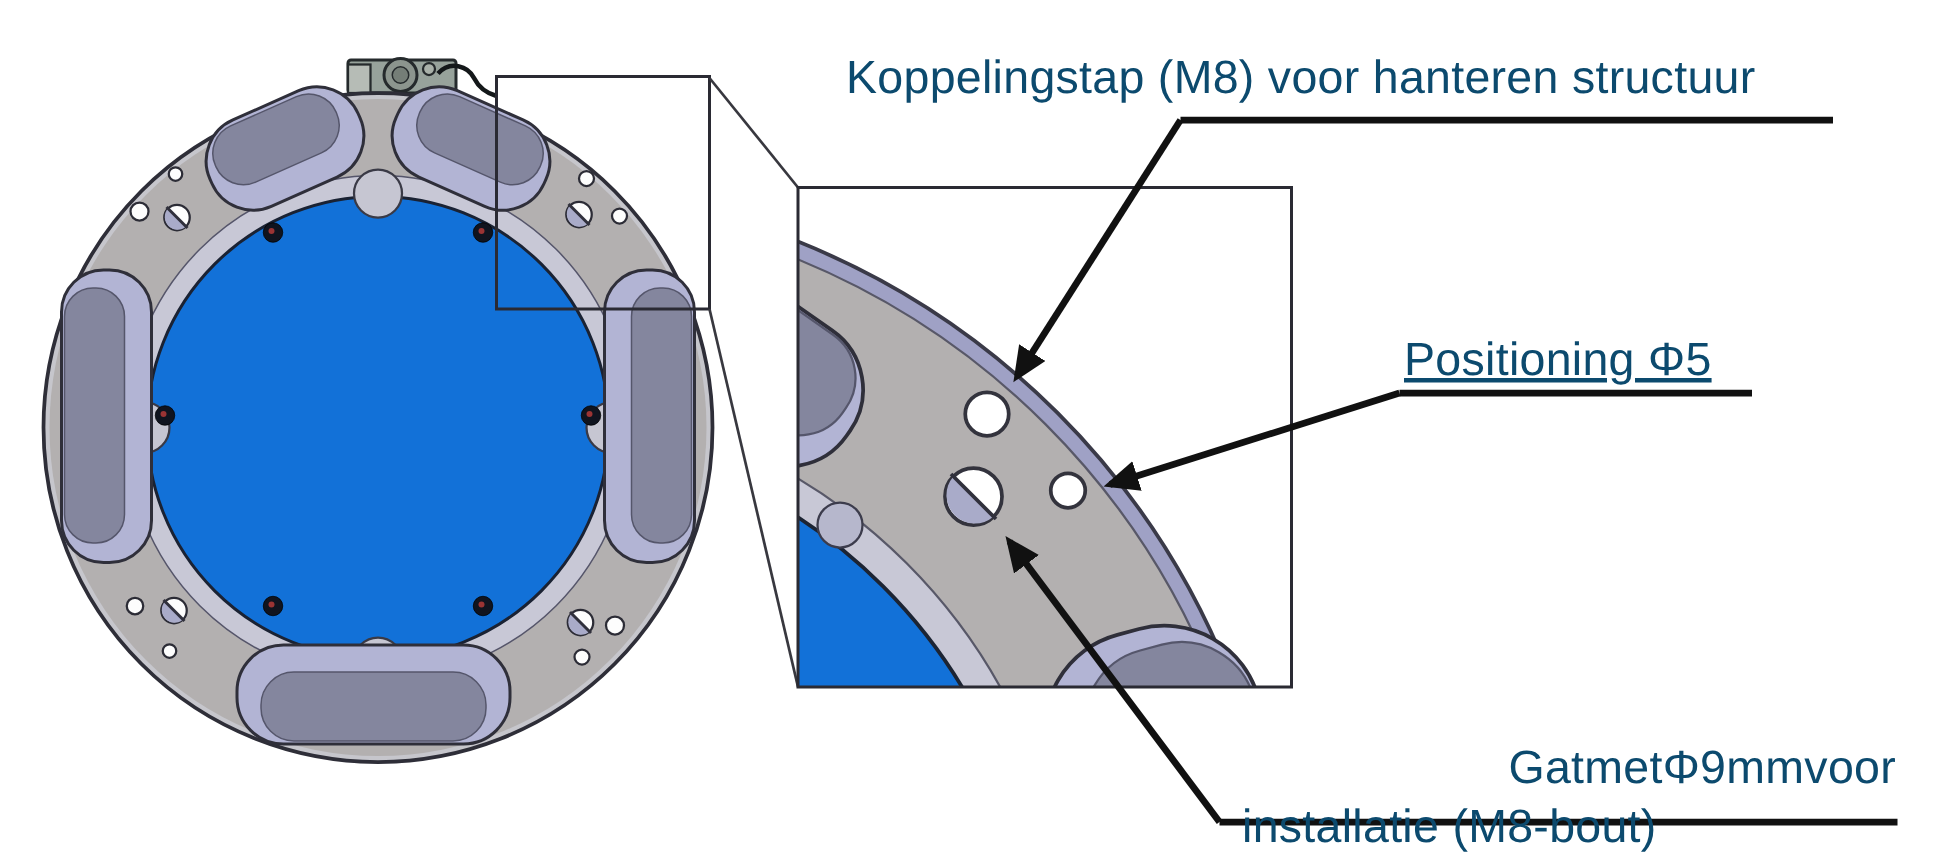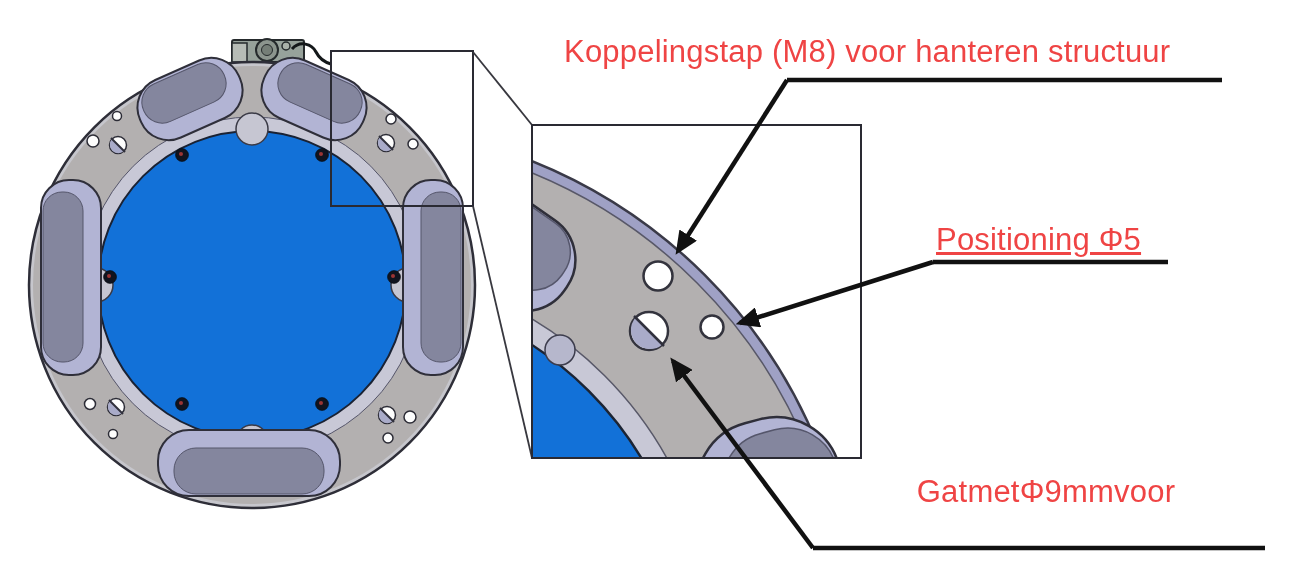--- a/index.html
+++ b/index.html
@@ -2,25 +2,25 @@
 <html><head>
 <meta charset="utf-8">
 <style>
   html,body{margin:0;padding:0;}
   body{
     width:1290px;height:571px;background:#ffffff;position:relative;overflow:hidden;
     font-family:"Liberation Sans", sans-serif;
   }
   #drawing{position:absolute;left:0;top:0;}
   .callout{
-    position:absolute;color:#ef4444;font-size:31px;line-height:38px;
+    position:absolute;color:#0c4a6e;font-size:31px;line-height:38px;
     letter-spacing:0.2px;white-space:nowrap;
   }
   #gat-callout{width:436px;white-space:normal;line-height:39px;}
-  .gat-line1{display:flex;justify-content:center;}
+  .gat-line1{display:flex;justify-content:flex-end;margin-top:20px;}
 </style>
 </head>
 <body>
 
 <svg id="drawing" width="1290" height="571" viewBox="0 0 1290 571">
   <defs>
     <marker id="arr" markerWidth="6" markerHeight="4.6" refX="4.2" refY="2.3" orient="auto" markerUnits="strokeWidth">
       <path d="M0,0 L5.2,2.3 L0,4.6 z" fill="#111111"></path>
     </marker>
     <clipPath id="detailClip">
@@ -166,13 +166,14 @@
 <div class="callout" style="left:936px;top:221px;text-decoration:underline;">Positioning Φ5</div>
 
 <div class="callout" id="gat-callout" style="left:828px;top:472px;">
   <div class="gat-line1">
     <span>Gat</span>
     <span>met</span>
     <span>Φ9</span>
     <span>mm</span>
     <span>voor</span>
   </div>
+  <div>installatie (M8-bout)</div>
 </div>
 
 </body></html>

